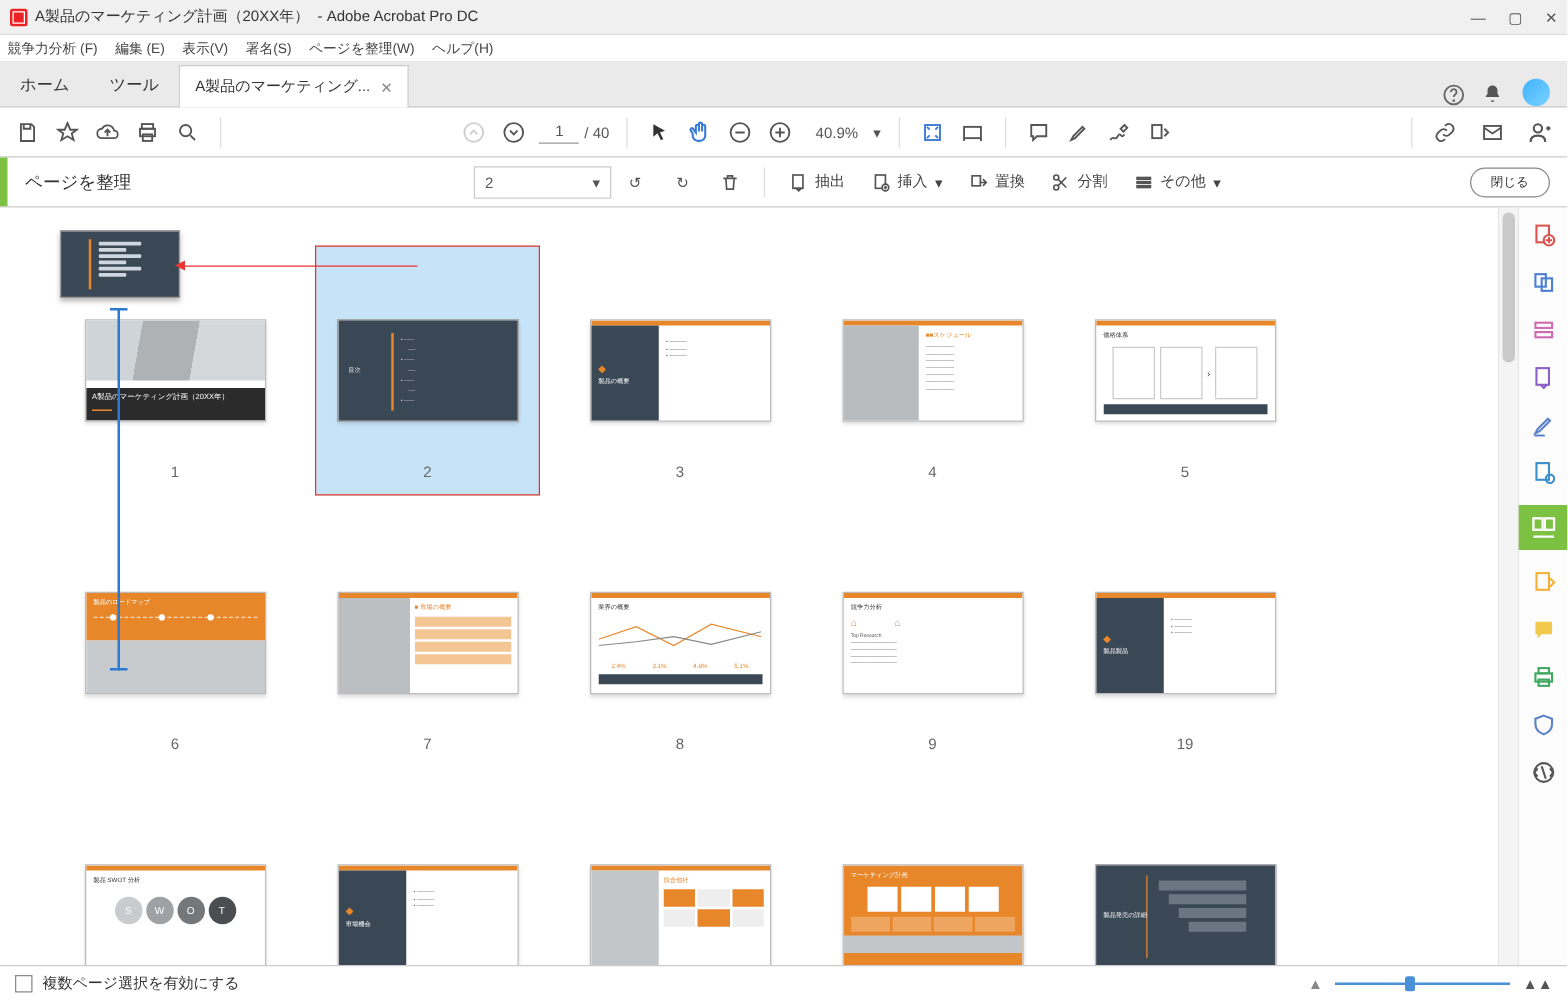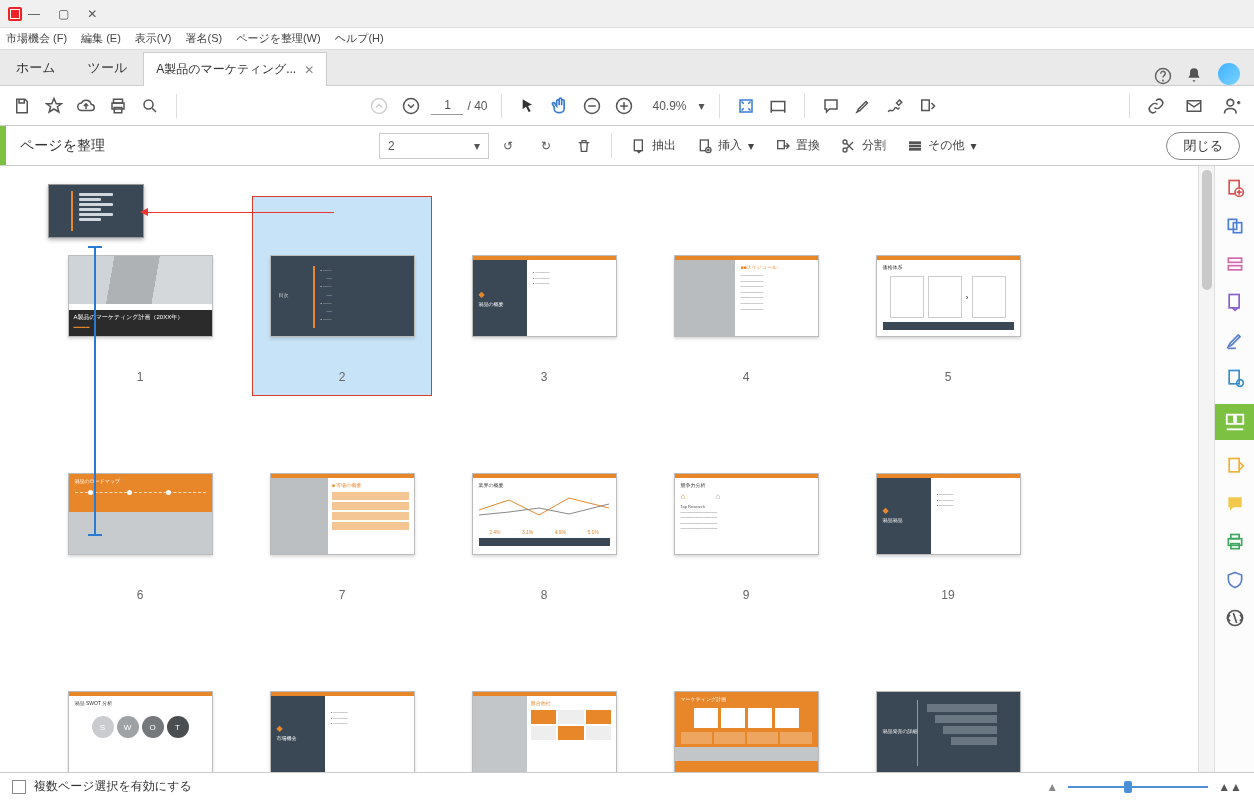--- a/index.html
+++ b/index.html
@@ -25,21 +25,21 @@
 .toolbar .zoom { display: flex; align-items: center; font-size: 12px; color: #555; gap: 4px; }
 .toolbar .zoomval { padding: 2px 8px; }
 .toolbar .rtool { margin-left: auto; display: flex; gap: 14px; }
 .toolbar .rtool .tbtn { color: #666; }
 .sub-toolbar { height: 40px; display: flex; align-items: center; border-bottom: 1px solid #ccc; }
 .sub-toolbar .green-edge { width: 6px; height: 100%; background: #7dc142; }
 .sub-toolbar .panel-title { font-size: 14px; padding: 0 14px; color: #333; }
 .sub-toolbar .page-select { margin-left: 260px; display: flex; align-items: center; border: 1px solid #ccc; height: 26px; width: 110px; padding: 0 8px; font-size: 12px; color: #555; justify-content: space-between; }
 .sub-toolbar .sb-btn { display: flex; align-items: center; gap: 4px; padding: 0 10px; height: 100%; font-size: 12px; color: #444; cursor: pointer; }
 .sub-toolbar .sb-icon { width: 18px; height: 18px; display: flex; align-items: center; justify-content: center; color: #555; }
-.sub-toolbar .close-btn { margin-left: auto; margin-right: 14px; border: 1px solid #888; border-radius: 14px; padding: 4px 16px; font-size: 13px; cursor: pointer; }
+.sub-toolbar .close-btn { margin-left: auto; margin-right: 14px; border: 1px solid #888; border-radius: 14px; padding: 4px 16px; font-size: 10px; cursor: pointer; }
 .workarea { flex: 1; display: flex; overflow: hidden; }
 .thumb-area { flex: 1; position: relative; overflow: auto; padding: 30px 20px; background: #fff; }
 .grid { display: grid; grid-template-columns: repeat(5, 180px); column-gap: 22px; row-gap: 10px; justify-content: start; margin-left: 30px; }
 .cell { display: flex; flex-direction: column; align-items: center; }
 .thumb-outer { width: 180px; height: 200px; display: flex; align-items: center; justify-content: center; }
 .thumb-outer.selected { border: 1px solid #de3a2b; background: #c7e3f7; }
 .thumb { width: 145px; height: 82px; border: 1px solid #bbb; box-shadow: 0 2px 3px rgba(0,0,0,0.15); background: #fff; overflow: hidden; position: relative; }
 .pagenum { font-size: 12px; color: #666; margin-top: -26px; margin-bottom: 20px; }
 
 .drag-preview { position: absolute; left: 48px; top: 18px; width: 96px; height: 54px; background: #3a4754; border: 1px solid #999; box-shadow: 0 2px 4px rgba(0,0,0,0.3); z-index: 5; }
@@ -67,29 +67,32 @@
 .s-half > div { height: 100%; }
 .tiny-text { font-size: 4px; color: #ccc; line-height: 1.3; }
 .tiny-text-dark { font-size: 4px; color: #555; line-height: 1.4; }
 .orange-strip { height: 4px; background: #e8872a; }
 </style>
 </head>
 <body>
 
 <div class="titlebar">
   <div class="app-icon"></div>
+  <div class="title">
+    <span>A製品のマーケティング計画（20XX年）</span>&nbsp;&nbsp;<span>- Adobe Acrobat Pro DC</span>
+  </div>
   <div class="win-controls">
     <span>—</span>
     <span>▢</span>
     <span>✕</span>
   </div>
 </div>
 
 <div class="menubar">
-  <span>市場機会 (F)</span>
+  <span>競争力分析 (F)</span>
   <span>編集 (E)</span>
   <span>表示(V)</span>
   <span>署名(S)</span>
   <span>ページを整理(W)</span>
   <span>ヘルプ(H)</span>
 </div>
 
 <div class="tabbar">
   <div class="hometab">ホーム</div>
   <div class="hometab">ツール</div>

